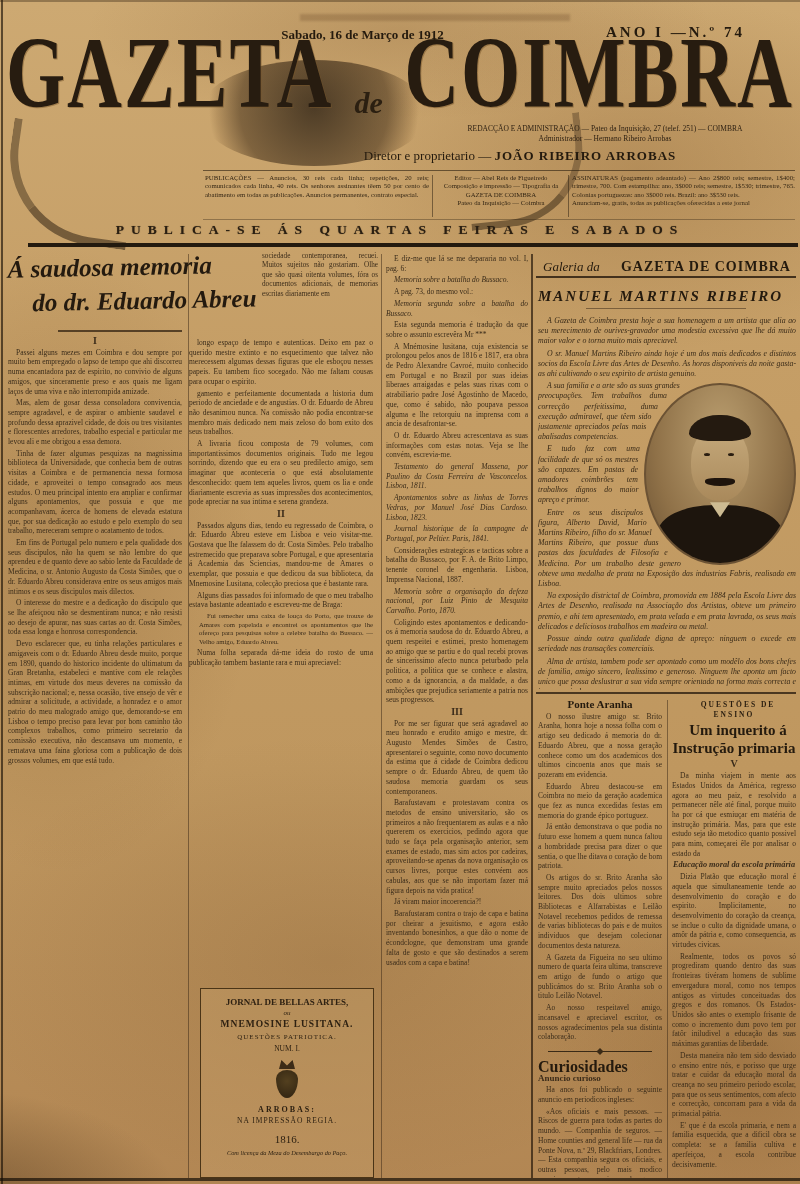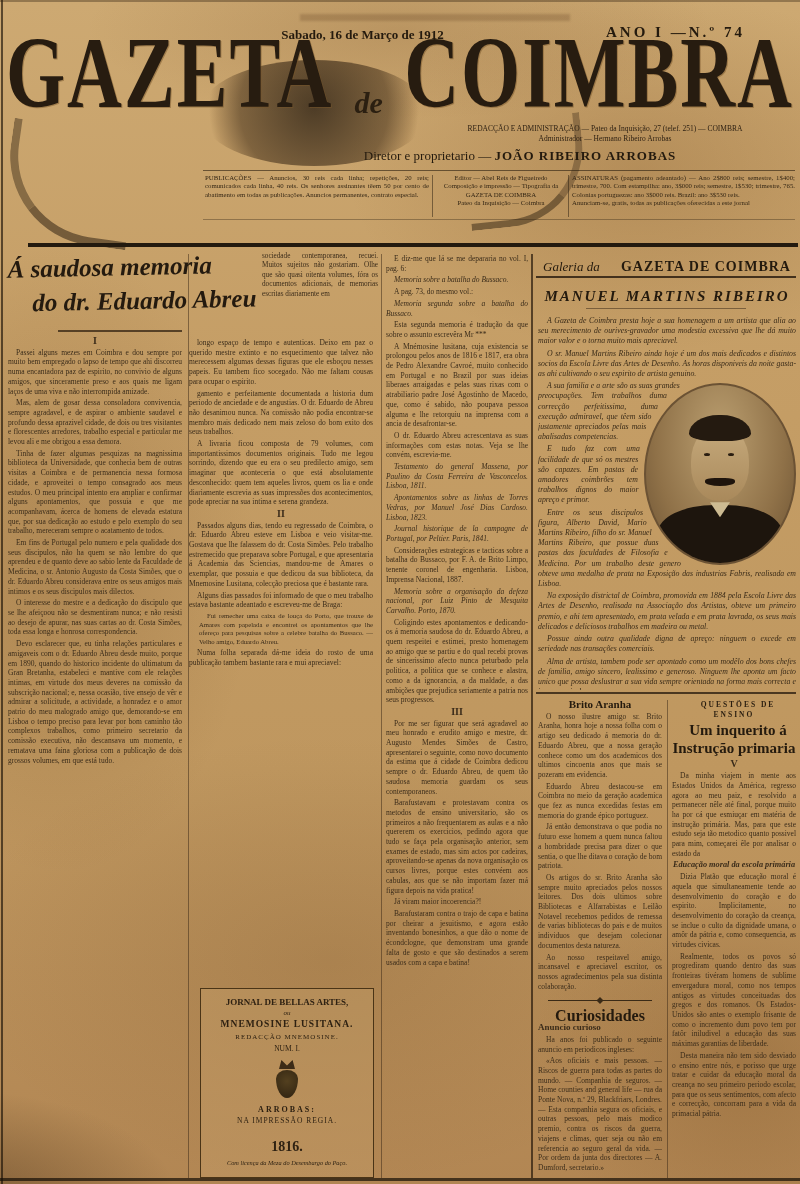--- a/index.html
+++ b/index.html
@@ -59,27 +59,27 @@
   .fac-l1{font-size:9px;font-weight:bold;margin-top:8px;}
   .fac-l2{font-size:7px;font-style:italic;margin-top:2px;}
   .fac-l3{font-size:9.5px;font-weight:bold;letter-spacing:1px;margin-top:2px;}
   .fac-l4{font-size:7px;margin-top:4px;letter-spacing:1px;}
   .fac-l5{font-size:7.5px;margin-top:3px;}
   .crest{width:30px;height:42px;margin:6px auto 4px auto;position:relative;}
   .crest-crown{position:absolute;left:7px;top:1px;width:16px;height:9px;background:#3c2b17;clip-path:polygon(0 100%,100% 100%,85% 0,50% 60%,15% 0);}
   .crest-shield{position:absolute;left:4px;top:11px;width:22px;height:28px;background:radial-gradient(circle at 50% 40%, #53401f, #2e2110);border-radius:50% 50% 50% 50%/30% 30% 70% 70%;}
   .fac-l6{font-size:8px;font-weight:bold;letter-spacing:2px;}
   .fac-l7{font-size:7.5px;margin-top:2px;letter-spacing:1px;}
-  .fac-l8{font-size:14px;margin-top:14px;font-weight:bold;}
+  .fac-l8{font-size:11px;margin-top:8px;font-weight:normal;}
   .fac-l9{font-size:6.3px;font-style:italic;margin-top:4px;}
   .gal-header{left:538px;top:257px;width:258px;text-align:center;color:#241a0e;}
   .gal-header .pre{font-style:italic;font-size:13px;}
   .gal-header .ttl{font-weight:bold;font-size:14px;letter-spacing:1px;margin-left:18px;}
   .gal-hrule{left:536px;top:276px;width:260px;height:2px;background:rgba(35,23,11,.8);}
-  .gal-name{left:538px;top:288px;width:258px;text-align:center;font-weight:bold;font-style:italic;font-size:15px;letter-spacing:2px;color:#241a0e;}
+  .gal-name{left:538px;top:288px;width:258px;text-align:left;font-weight:bold;font-style:italic;font-size:15px;letter-spacing:2px;color:#241a0e;}
   .gal-name-rule{left:586px;top:308px;width:160px;height:1px;background:rgba(35,23,11,.45);}
   .gal-body{left:538px;top:316px;width:258px;height:374px;font-style:italic;font-size:7.8px;line-height:10.2px;text-align:justify;color:#3a2b18;overflow:hidden;}
   .gal-body p{margin:0 0 2px 0;text-indent:9px;}
   .portrait{float:right;width:148px;height:178px;border-radius:50%;overflow:hidden;border:2px solid #6b5234;position:relative;margin:2px 0 3px 8px;shape-outside:ellipse(78px 94px at 50% 50%);
     background:radial-gradient(ellipse at 50% 30%, #bb9f70, #8f7148 62%, #6a5132);}
   .ph-head{position:absolute;left:45px;top:40px;width:58px;height:76px;border-radius:48% 48% 46% 46%;background:linear-gradient(#c6aa7c,#a9895b);}
   .ph-hair{position:absolute;left:43px;top:30px;width:62px;height:26px;border-radius:50% 50% 40% 40%/75% 75% 30% 30%;background:#241a10;}
   .ph-eye-l{position:absolute;left:58px;top:68px;width:6px;height:3px;background:#2a1d10;border-radius:50%;}
   .ph-eye-r{position:absolute;left:82px;top:68px;width:6px;height:3px;background:#2a1d10;border-radius:50%;}
   .ph-mustache{position:absolute;left:59px;top:93px;width:30px;height:8px;border-radius:40% 40% 60% 60%;background:#1e140c;}
@@ -88,21 +88,21 @@
   .gal-endrule{left:536px;top:692px;width:260px;height:2px;background:rgba(35,23,11,.75);}
   .c4{left:538px;top:700px;width:124px;height:478px;}
   .c5{left:672px;top:700px;width:124px;height:478px;}
   .sec-head{text-align:center;font-weight:bold;font-size:11px;margin:2px 0 4px 0;text-indent:0 !important;color:#241a0e;}
   .kicker{text-align:center;font-weight:bold;font-size:7.5px;letter-spacing:2px;margin:2px 0 6px 0;color:#2a1e10;}
   .q-headline{text-align:center;font-weight:bold;font-size:15px;line-height:18px;margin:0 0 4px 0;color:#241a0e;}
   .sub-ital{text-align:center;font-weight:bold;font-style:italic;font-size:8.3px;margin:5px 0 3px 0;text-indent:0 !important;}
   .fancy-rule{position:relative;height:6px;margin:7px 10px;}
   .fancy-rule .bar{position:absolute;left:0;right:0;top:2px;height:1px;background:#3a2a16;}
   .fancy-rule .diamond{position:absolute;left:50%;top:0;width:5px;height:5px;background:#3a2a16;transform:translateX(-50%) rotate(45deg);}
-  .cur-head{text-align:center;font-weight:bold;font-size:16px;margin:2px 0 2px 0;color:#241a0e;text-indent:0 !important;}
+  .cur-head{text-align:left;font-weight:bold;font-size:16px;margin:2px 0 2px 0;color:#241a0e;text-indent:0 !important;}
   .cur-sub{text-align:left;font-weight:bold;font-size:9px;margin:2px 0 4px 0;text-indent:0 !important;}
   .curl{left:-40px;top:1090px;width:220px;height:110px;background:radial-gradient(ellipse at 0% 100%, rgba(50,32,14,.4), transparent 70%);}
 </style>
 </head>
 <body>
 
 <div id="page">
   <div class="abs ghost"></div>
   <div class="abs date-line">Sabado, 16 de Março de 1912</div>
   <div class="abs issue-line">ANO I —N.º 74</div>
@@ -129,20 +129,21 @@
     <div>Pateo da Inquisição — Coimbra</div>
   </div>
   <div class="abs info infoC">
     <div>ASSINATURAS (pagamento adeantado) — Ano 2$800 reis; semestre, 1$400; trimestre, 700. Com estampilha: ano, 3$000 reis; semestre, 1$530; trimestre, 765. Colonias portuguezas: ano 3$000 reis. Brazil: ano 3$530 reis.</div>
     <div>Anunciam-se, gratis, todas as publicações oferecidas a este jornal</div>
   </div>
   <div class="abs vsep1"></div>
   <div class="abs vsep2"></div>
   <div class="abs hrule2"></div>
 
+  <div class="abs banner">PUBLICA-SE ÁS QUARTAS FEIRAS E SABADOS</div>
   <div class="abs thickrule"></div>
 
   <div class="abs vrule v1"></div>
   <div class="abs vrule v2"></div>
   <div class="abs vrule v3"></div>
   <div class="abs vrule v4"></div>
 
   <div class="abs headline">
     <span>Á saudosa memoria</span>
     <span class="l2">do dr. Eduardo Abreu</span>
@@ -169,21 +170,21 @@
     <p>Passados alguns dias, tendo eu regressado de Coimbra, o dr. Eduardo Abreu esteve em Lisboa e veio visitar-me. Gostava que lhe falassem do dr. Costa Simões. Pelo trabalho estremecido que preparava sobre Portugal, e que apresentaria á Academia das Sciencias, mandou-me de Amares o exemplar, que possuia e que dedicou da sua biblioteca, da Mnemosine Lusitana, colecção preciosa que é bastante rara.</p>
     <p>Alguns dias passados foi informado de que o meu trabalho estava bastante adeantado e escreveu-me de Braga:</p>
     <p class="quote">Fui remecher uma caixa de louça do Porto, que trouxe de Amares com papelada e encontrei os apontamentos que lhe ofereço para pesquisas sobre a celebre batalha do Bussaco. — Velho amigo, Eduardo Abreu.</p>
     <p>Numa folha separada dá-me ideia do rosto de uma publicação tambem bastante rara e mui apreciavel:</p>
   </div>
 
   <div class="abs facsimile">
     <div class="fac-l1">JORNAL DE BELLAS ARTES,</div>
     <div class="fac-l2">ou</div>
     <div class="fac-l3">MNEMOSINE LUSITANA.</div>
-    <div class="fac-l4">REDACÇÃO MNEMOSINE.</div>
+    <div class="fac-l4">QUESTÕES PATRIOTICA.</div>
     <div class="fac-l5">NUM. I.</div>
     <div class="crest">
       <div class="crest-crown"></div>
       <div class="crest-shield"></div>
     </div>
     <div class="fac-l6">ARROBAS:</div>
     <div class="fac-l7">NA IMPRESSÃO REGIA.</div>
     <div class="fac-l8">1816.</div>
     <div class="fac-l9">Com licença da Meza do Desembargo do Paço.</div>
   </div>
@@ -231,44 +232,46 @@
     <p>A sua familia e a arte são as suas grandes preocupações. Tem trabalhos duma correcção perfeitissima, duma execução admiravel, que têem sido justamente apreciados pelas mais abalisadas competencias.</p>
     <p>E tudo faz com uma facilidade de que só os mestres são capazes. Em pastas de amadores coimbrões tem trabalhos dignos do maior apreço e primor.</p>
     <p>Entre os seus discipulos figura, Alberto David, Mario Martins Ribeiro, filho do sr. Manuel Martins Ribeiro, que possue duas pastas das faculdades de Filosofia e Medicina. Por um trabalho deste genero obteve uma medalha de prata na Exposição das industrias Fabris, realisada em Lisboa.</p>
     <p>Na exposição districtal de Coimbra, promovida em 1884 pela Escola Livre das Artes de Desenho, realisada na Associação dos Artistas, obteve um primeiro premio, e ahi tem apresentado, em prata velada e em prata lavrada, os seus mais delicados e deliciosos trabalhos em madeira ou metal.</p>
     <p>Possue ainda outra qualidade digna de apreço: ninguem o excede em seriedade nas transações comerciais.</p>
     <p>Alma de artista, tambem pode ser apontado como um modêlo dos bons chefes de familia, amigo sincero, lealissimo e generoso. Ninguem lhe aponta um facto unico que possa deslustrar a sua vida sempre orientada na forma mais correcta e irrepreensivel.</p>
   </div>
   <div class="abs gal-endrule"></div>
 
   <div class="abs col c4">
-    <p class="sec-head">Brito Aranha</p>
+    <p class="sec-head">Ponte Aranha</p>
     <p>O nosso ilustre amigo sr. Brito Aranha, honra hoje a nossa folha com o artigo seu dedicado á memoria do dr. Eduardo Abreu, que a nossa geração conhece como um dos academicos dos ultimos cincoenta anos que mais se pozeram em evidencia.</p>
     <p>Eduardo Abreu destacou-se em Coimbra no meio da geração academica que fez as nunca excedidas festas em memoria do grande épico portuguez.</p>
     <p>Já então demonstrava o que podia no futuro esse homem a quem nunca faltou a hombridade precisa para dizer o que sentia, o que lhe ditava o coração de bom patriota.</p>
     <p>Os artigos do sr. Brito Aranha são sempre muito apreciados pelos nossos leitores. Dos dois ultimos sobre Bibliotecas e Alfarrabistas e Leilão Notavel recebemos pedidos de remessa de varias bibliotecas do pais e de muitos individuos que desejam colecionar documentos desta natureza.</p>
+    <p>A Gazeta da Figueira no seu ultimo numero de quarta feira ultima, transcreve em artigo de fundo o artigo que publicámos do sr. Brito Aranha sob o titulo Leilão Notavel.</p>
     <p>Ao nosso respeitavel amigo, incansavel e apreciavel escritor, os nossos agradecimentos pela sua distinta colaboração.</p>
     <div class="fancy-rule">
         <div class="bar"></div>
         <div class="diamond"></div>
       </div>
     <p class="cur-head">Curiosidades</p>
     <p class="cur-sub">Anuncio curioso</p>
     <p>Ha anos foi publicado o seguinte anuncio em periodicos ingleses:</p>
     <p>«Aos oficiais e mais pessoas. — Riscos de guerra para todas as partes do mundo. — Companhia de seguros. — Home counties and general life — rua da Ponte Nova, n.º 29, Blackfriars, Londres. — Esta companhia segura os oficiais, e outras pessoas, pelo mais modico premio, contra os riscos da guerra, viajens e climas, quer seja ou não em referencia ao seguro geral da vida. — Por ordem da junta dos directores — A. Dumford, secretario.»</p>
   </div>
 
   <div class="abs col c5">
     <p class="kicker">QUESTÕES DE ENSINO</p>
     <p class="q-headline">Um inquerito á Instrução primaria</p>
     <p class="marker">V</p>
     <p>Da minha viajem in mente aos Estados Unidos da América, regresso agora ao meu paiz, e resolvido a permanecer nêle até final, porque muito ha por cá que esmiuçar em matéria de instrução primária. Mas, para que este estudo seja tão metodico quanto possivel para mim, começarei êle por analisar o estado da</p>
     <p class="sub-ital">Educação moral da escola primária</p>
     <p>Dizia Platão que educação moral é aquela que simultaneamente tende ao desenvolvimento do coração e do espirito. Implicitamente, no desenvolvimento do coração da creança, se inclue o culto da dignidade umana, o amôr da pátria e, como consequencia, as virtudes civicas.</p>
     <p>Realmente, todos os povos só progrediram quando dentro das suas fronteiras tivéram homens de sublime envergadura moral, como nos tempos antigos as virtudes conceituadas dos gregos e dos romanos. Os Estados-Unidos são antes o exemplo frisante de como o incremento dum povo tem por fatôr iniludivel a educação das suas máximas garantias de liberdade.</p>
     <p>Desta maneira não tem sido desviado o ensino entre nós, e porisso que urge tratar e cuidar da educação moral da creança no seu primeiro periodo escolar, para que os seus sentimentos, com afecto e correcção, concorram para a vida da primacial pátria.</p>
+    <p>E' que é da escola primaria, e nem a familia esquecida, que a dificil obra se completa: se a familia cultiva e aperfeiçoa, a escola contribue decisivamente.</p>
   </div>
 
   <div class="abs curl"></div>
   <div class="abs edge-left"></div>
   <div class="abs edge-top"></div>
   <div class="abs edge-bottom"></div>
 </div>
 
 </body></html>

